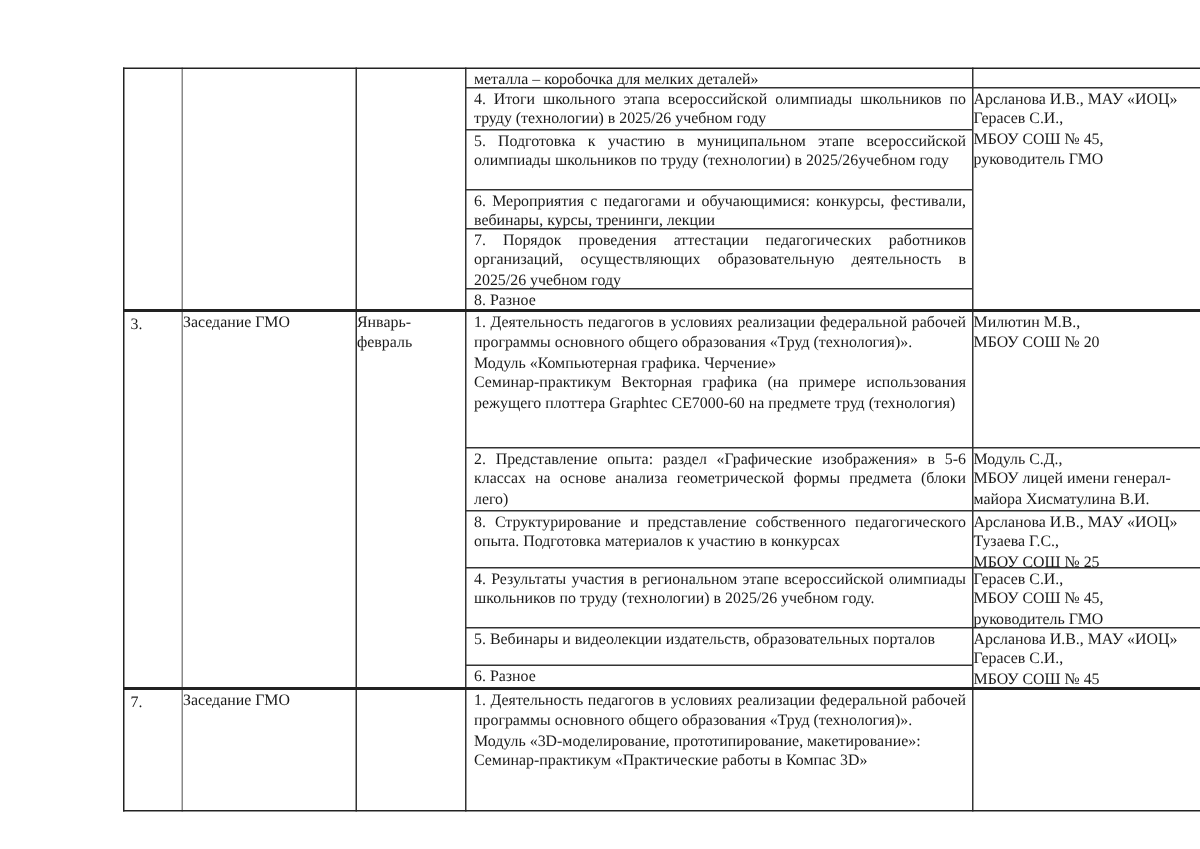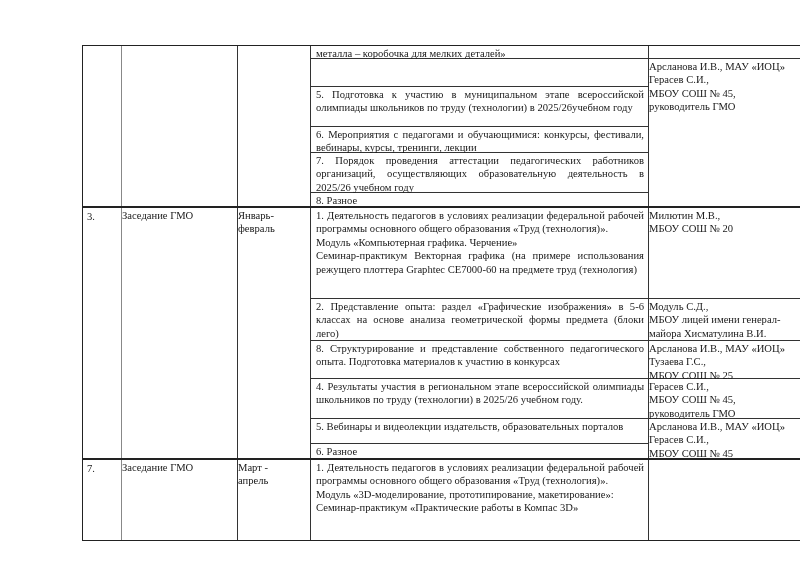--- a/index.html
+++ b/index.html
@@ -39,20 +39,23 @@
   <div class="line-h" style="left:262px;top:180px;width:338px;"></div>
 
   <div class="line-h" style="left:262px;top:286px;width:502px;"></div>
   <div class="line-h" style="left:262px;top:328px;width:502px;"></div>
   <div class="line-h" style="left:262px;top:366px;width:502px;"></div>
   <div class="line-h" style="left:262px;top:406px;width:502px;"></div>
   <div class="line-h" style="left:262px;top:431px;width:338px;"></div>
 
   <div class="cell txt" style="left:263px;top:34px;width:337px;height:12px;">
     <span>металла – коробочка для мелких деталей»</span>
+  </div>
+  <div class="cell txt" style="left:263px;top:47px;width:337px;height:27px;">
+    <span>4. Итоги школьного этапа всероссийской олимпиады школьников по труду (технологии) в 2025/26 учебном году</span>
   </div>
   <div class="cell txt" style="left:263px;top:75px;width:337px;height:39px;">
     <span>5. Подготовка к участию в муниципальном этапе всероссийской олимпиады школьников по труду (технологии) в 2025/26учебном году</span>
   </div>
   <div class="cell txt" style="left:263px;top:115px;width:337px;height:25px;">
     <span>6. Мероприятия с педагогами и обучающимися: конкурсы, фестивали, вебинары, курсы, тренинги, лекции</span>
   </div>
   <div class="cell txt" style="left:263px;top:141px;width:337px;height:39px;">
     <span>7. Порядок проведения аттестации педагогических работников организаций, осуществляющих образовательную деятельность в 2025/26 учебном году</span>
   </div>
@@ -123,23 +126,19 @@
     <span class="ln">Герасев С.И.,</span>
     <span class="ln">МБОУ СОШ № 45</span>
   </div>
 
   <div class="cell num" style="left:35px;top:448px;width:38px;">
     <span>7.</span>
   </div>
   <div class="cell ctr" style="left:74px;top:448px;width:115px;">
     <span>Заседание ГМО</span>
   </div>
-  <div class="cell ctr" style="left:190px;top:448px;width:72px;">
-    <span class="ln">Март -</span>
-    <span class="ln">апрель</span>
-  </div>
   <div class="cell txt" style="left:263px;top:448px;width:337px;height:80px;">
     <span class="ln">1. Деятельность педагогов в условиях реализации федеральной рабочей программы основного общего образования «Труд (технология)».</span>
     <span class="ln">Модуль «3D-моделирование, прототипирование, макетирование»:</span>
     <span class="ln">Семинар-практикум «Практические работы в Компас 3D»</span>
   </div>
 
 </div>
 
 </body></html>

